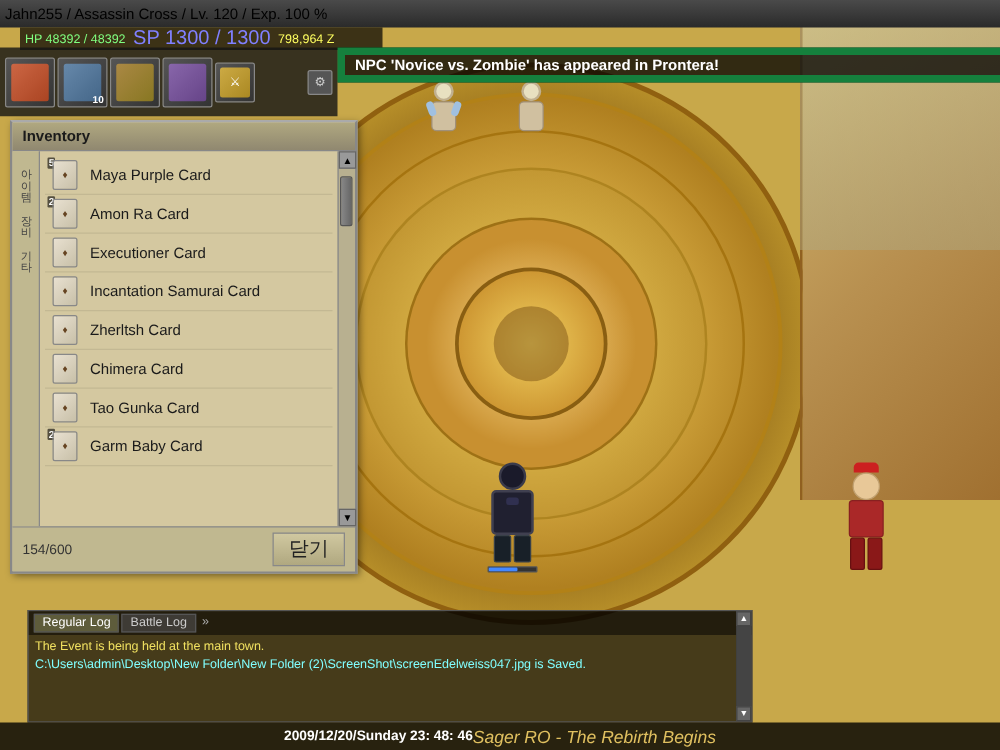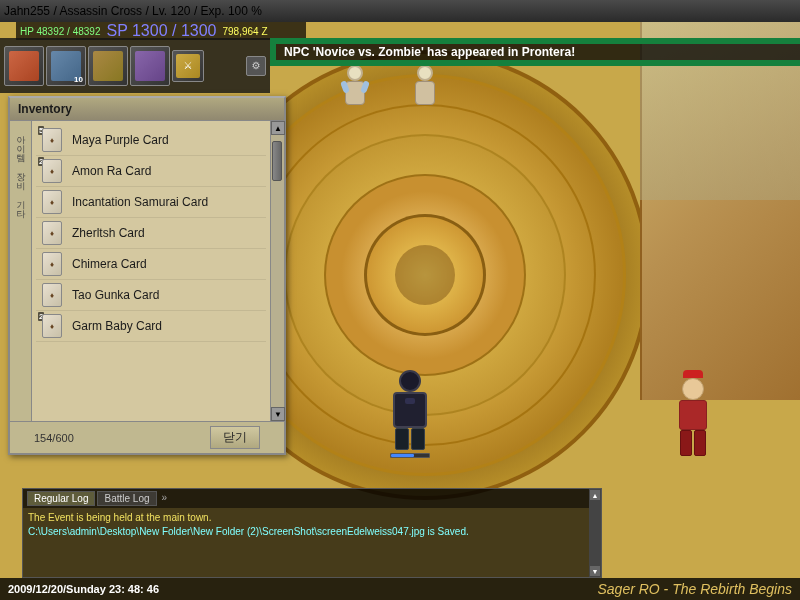--- a/index.html
+++ b/index.html
@@ -269,36 +269,36 @@
       display: flex;
       align-items: center;
       justify-content: center;
       font-size: 8px;
       cursor: pointer;
     }
 
     #inventory-footer {
       background: #c0b890;
       border-top: 1px solid #888;
-      padding: 4px 24px;
+      padding: 4px 8px;
       display: flex;
       justify-content: space-between;
       align-items: center;
     }
 
     #inventory-count {
       font-size: 11px;
       color: #333;
     }
 
     #close-btn {
       background: linear-gradient(to bottom, #d0c8a0, #b0a880);
       border: 1px solid #888;
       padding: 2px 12px;
-      font-size: 12px;
+      font-size: 16px;
       cursor: pointer;
       color: #222;
     }
 
     
     #chat-log {
       position: absolute;
       bottom: 22px;
       left: 22px;
       width: 580px;
@@ -353,21 +353,21 @@
     
     #bottom-bar {
       position: absolute;
       bottom: 0;
       left: 0;
       width: 800px;
       height: 22px;
       background: rgba(0, 0, 0, 0.8);
       display: flex;
       align-items: center;
-      justify-content: space-between;
+      justify-content: center;
       padding: 0 8px;
       z-index: 100;
     }
 
     #datetime {
       color: #ffffff;
       font-size: 11px;
       font-weight: bold;
     }
 
@@ -556,20 +556,26 @@
           <div class="item-icon">
             <span class="item-count">2</span>
             <div class="card-icon"></div>
           </div>
           <span class="item-label">Amon Ra Card</span>
         </div>
         <div class="inventory-item">
           <div class="item-icon">
             <div class="card-icon"></div>
           </div>
+          <span class="item-label">Executioner Card</span>
+        </div>
+        <div class="inventory-item">
+          <div class="item-icon">
+            <div class="card-icon"></div>
+          </div>
           <span class="item-label">Incantation Samurai Card</span>
         </div>
         <div class="inventory-item">
           <div class="item-icon">
             <div class="card-icon"></div>
           </div>
           <span class="item-label">Zherltsh Card</span>
         </div>
         <div class="inventory-item">
           <div class="item-icon">

